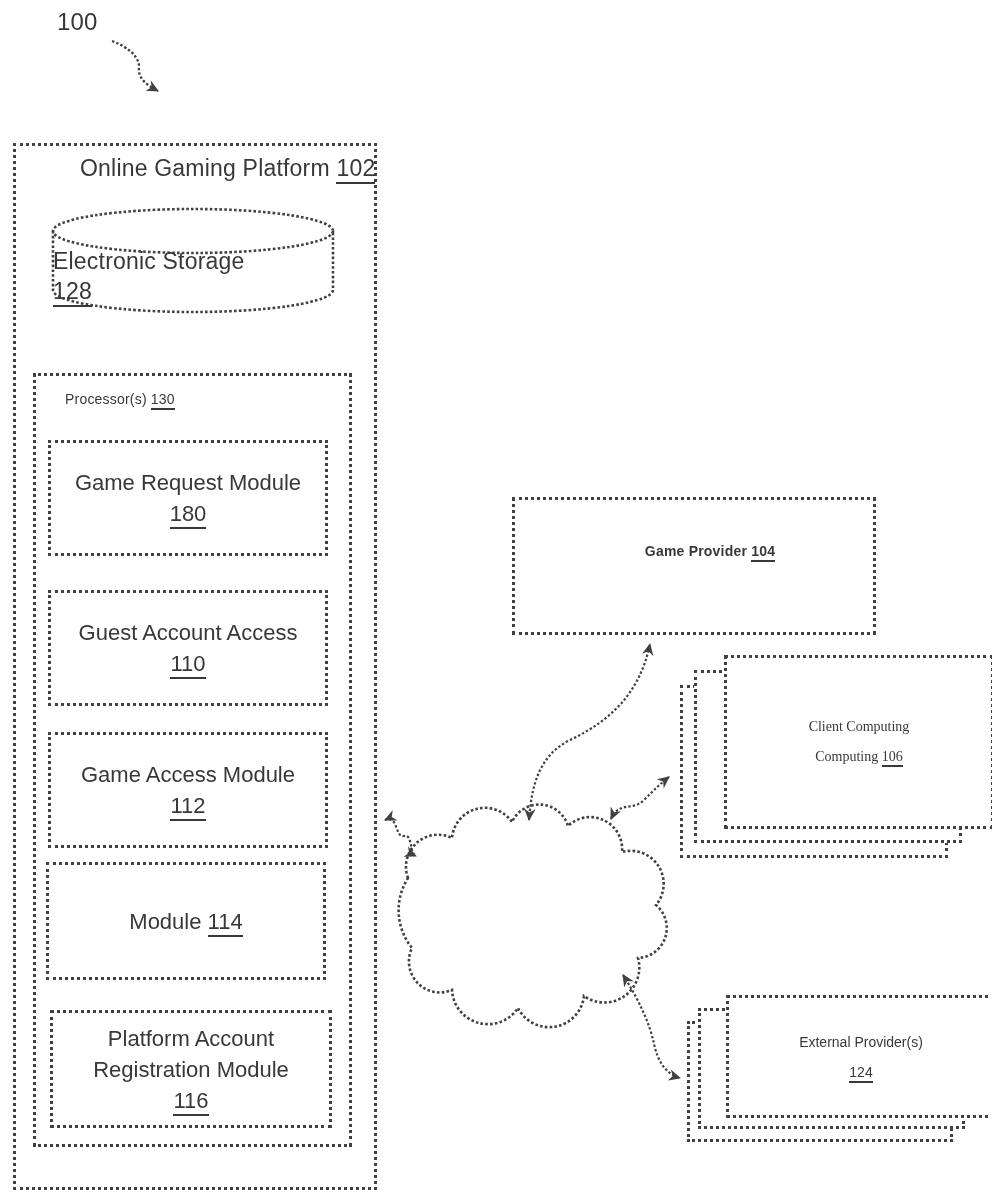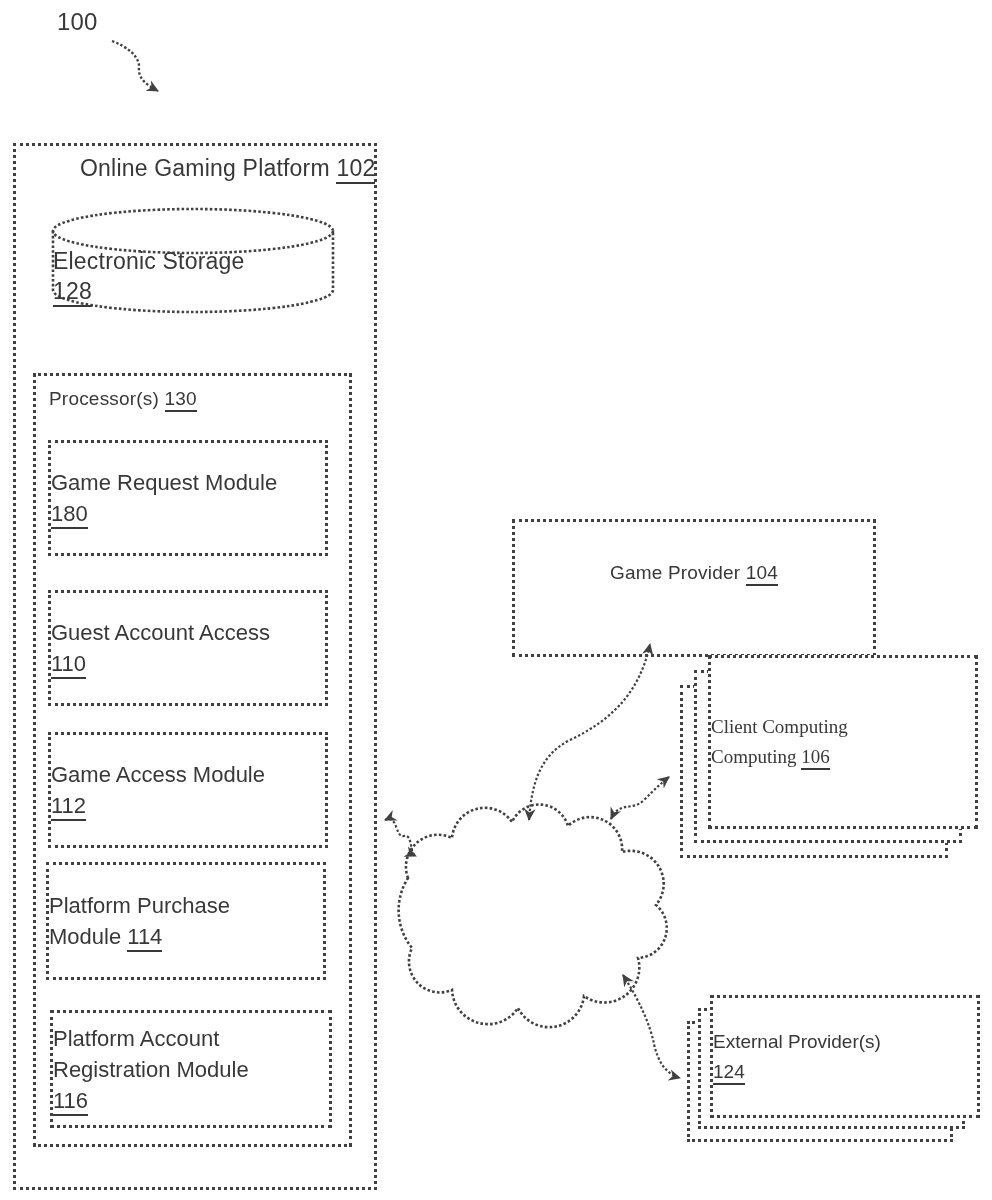--- a/index.html
+++ b/index.html
@@ -32,29 +32,29 @@
   .lbl {
     position: absolute;
     color: #383838;
     letter-spacing: 0.2px;
     white-space: nowrap;
   }
   .center-col {
     display: flex;
     flex-direction: column;
     justify-content: center;
-    align-items: flex-start;
+    align-items: center;
     text-align: center;
   }
   .ref {
     border-bottom: 2px solid currentColor;
     padding-bottom: 1px;
   }
   .fs23 { font-size: 23px; line-height: 30px; }
-  .fs22 { font-size: 19px; line-height: 30px; }
+  .fs22 { font-size: 14px; line-height: 30px; margin-left: 16px; }
   .module-text { font-size: 22px; line-height: 31px; text-align: center; }
 </style>
 </head>
 <body>
 
 <div id="canvas">
 
   <svg id="wires" viewBox="0 0 992 1200">
     <defs>
       <marker id="ah" viewBox="0 0 10 10" refX="8.6" refY="5" markerWidth="13" markerHeight="13" markerUnits="userSpaceOnUse" orient="auto-start-reverse">
@@ -119,34 +119,33 @@
     <div>Guest Account Access</div>
     <div><span class="ref">110</span></div>
   </div>
 
   <div class="box center-col module-text" style="left:48px; top:732px; width:280px; height:116px;">
     <div>Game Access Module</div>
     <div><span class="ref">112</span></div>
   </div>
 
   <div class="box center-col module-text" style="left:46px; top:862px; width:280px; height:118px;">
-    <div>Platform Purchase</div>
     <div>
       <span>Module</span>
       <span class="ref">114</span>
     </div>
   </div>
 
   <div class="box center-col module-text" style="left:50px; top:1010px; width:282px; height:118px;">
     <div>Platform Account</div>
     <div>Registration Module</div>
     <div><span class="ref">116</span></div>
   </div>
 
-  <div class="box" style="left:512px; top:519px; width:364px; height:138px;">
+  <div class="box" style="left:512px; top:497px; width:364px; height:138px;font-weight:bold;">
     <div class="lbl fs22" style="left:0; top:36px; width:100%; text-align:center; position:absolute;">
       <span>Game Provider</span>
       <span class="ref">104</span>
     </div>
   </div>
 
   <div class="stack-layer" style="left:680px; top:685px; width:268px; height:173px;"></div>
   <div class="stack-layer" style="left:694px; top:670px; width:268px; height:173px;"></div>
   <div class="stack-layer center-col fs22" style="left:708px; top:655px; width:270px; height:174px;font-family:Liberation Serif, serif;">
     <div>Client Computing</div>

